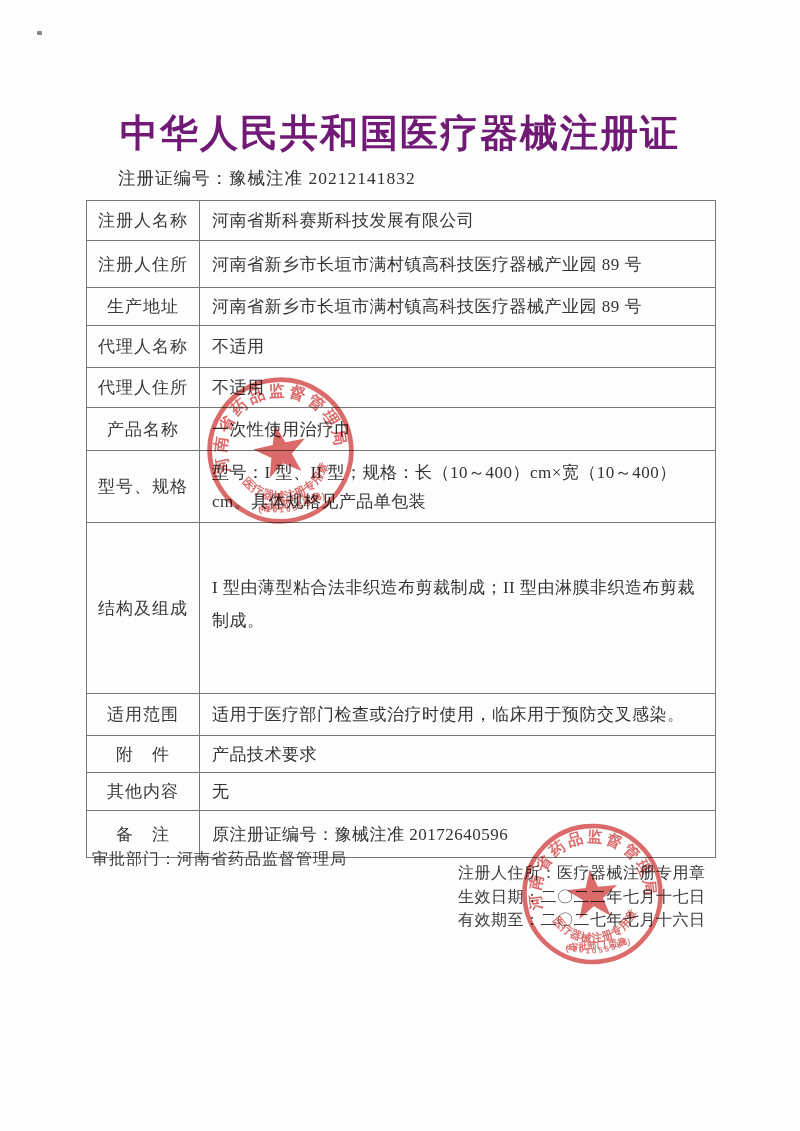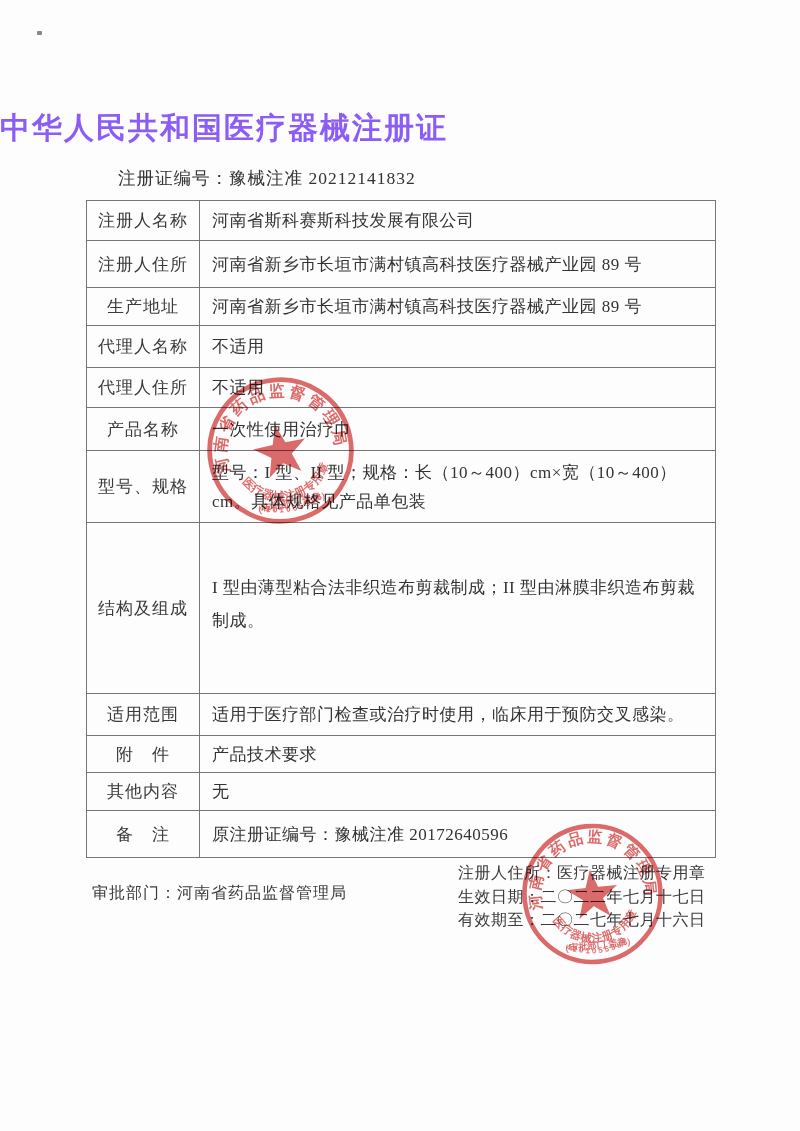--- a/index.html
+++ b/index.html
@@ -8,23 +8,23 @@
     width:800px;height:1131px;
     margin:0 auto;
     background:#fdfdfd;
     overflow:hidden;
     font-family:"Liberation Serif", serif;
     color:#2e2e2e;
   }
   .speck{position:absolute;left:37px;top:31px;width:5px;height:4px;background:#6a6a6a;border-radius:1px;opacity:.8;}
   .doc-title{
     position:absolute;left:0;top:108px;width:100%;
-    text-align:left;
+    text-align:center;
     font-family:"Liberation Sans", sans-serif;
-    font-size:30px;font-weight:bold;letter-spacing:2px;color:#8b5cf6;
+    font-size:38px;font-weight:bold;letter-spacing:2px;color:#701a75;
   }
   .cert-line{
     position:absolute;left:118px;top:166px;
     font-size:17.5px;letter-spacing:1px;color:#333;
   }
   table.cert{
     position:absolute;left:86px;top:200px;width:630px;
     border-collapse:collapse;table-layout:fixed;
   }
   table.cert td{
@@ -47,21 +47,21 @@
   tr:nth-child(5){height:40px}
   tr:nth-child(6){height:43px}
   tr:nth-child(7){height:72px}
   tr:nth-child(8){height:171px}
   tr:nth-child(9){height:42px}
   tr:nth-child(10){height:37px}
   tr:nth-child(11){height:38px}
   tr:nth-child(12){height:47px}
   tr:nth-child(8) td.val{vertical-align:top;padding-top:48px;line-height:33px;}
   .footer-left{
-    position:absolute;left:92px;top:883px;
+    position:absolute;left:92px;top:849px;
     font-size:16px;letter-spacing:1px;color:#3a3a3a;
   }
   .footer-dates{
     position:absolute;left:458px;top:861px;
     font-size:16px;letter-spacing:0.5px;color:#3a3a3a;line-height:23.5px;
   }
   .stamp{position:absolute;mix-blend-mode:multiply;opacity:.86;}
   .stamp.mid{left:203px;top:374px;width:155px;height:153px;}
   .stamp.bot{left:519px;top:820px;width:147px;height:148px;}
   .stamp svg{width:100%;height:100%;}

